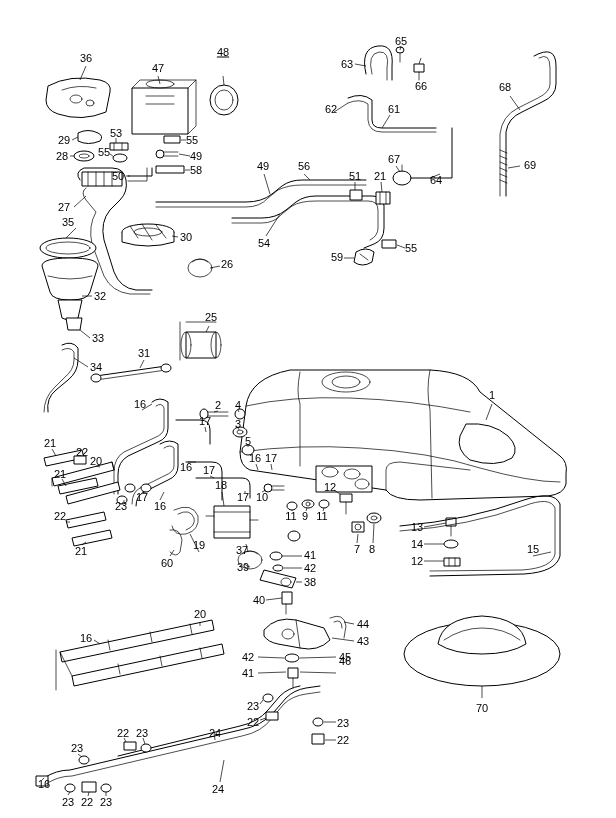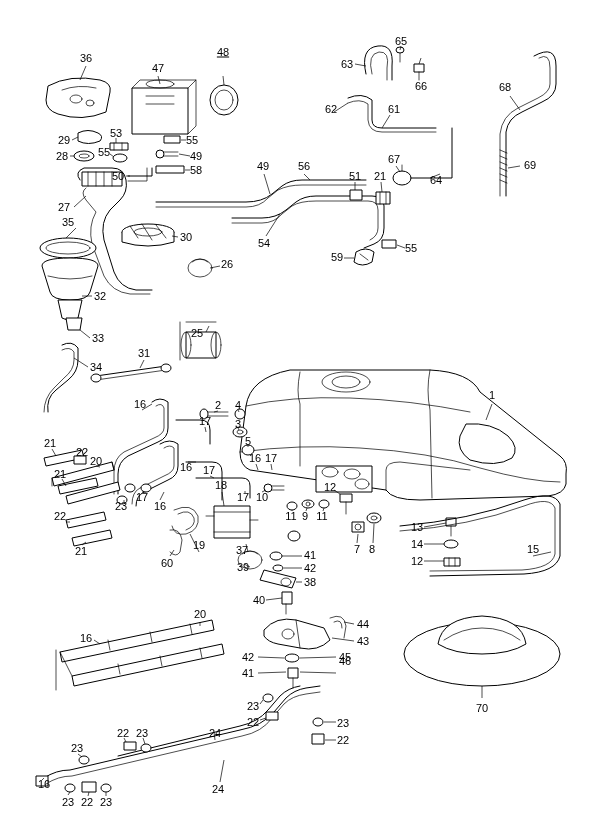--- a/index.html
+++ b/index.html
@@ -568,21 +568,21 @@
   <div class="callout" style="left:380px; top:176px;">21</div>
   <div class="callout" style="left:436px; top:180px;">64</div>
   <div class="callout" style="left:64px; top:207px;">27</div>
   <div class="callout" style="left:68px; top:222px;">35</div>
   <div class="callout" style="left:186px; top:237px;">30</div>
   <div class="callout" style="left:264px; top:243px;">54</div>
   <div class="callout" style="left:411px; top:248px;">55</div>
   <div class="callout" style="left:337px; top:257px;">59</div>
   <div class="callout" style="left:227px; top:264px;">26</div>
   <div class="callout" style="left:100px; top:296px;">32</div>
-  <div class="callout" style="left:197px; top:317px;margin-top:16px;">25</div>
+  <div class="callout" style="left:211px; top:317px;">25</div>
   <div class="callout" style="left:98px; top:338px;">33</div>
   <div class="callout" style="left:144px; top:353px;">31</div>
   <div class="callout" style="left:96px; top:367px;">34</div>
   <div class="callout" style="left:492px; top:395px;">1</div>
   <div class="callout" style="left:218px; top:405px;">2</div>
   <div class="callout" style="left:238px; top:405px;">4</div>
   <div class="callout" style="left:140px; top:404px;">16</div>
   <div class="callout" style="left:205px; top:421px;">17</div>
   <div class="callout" style="left:238px; top:424px;">3</div>
   <div class="callout" style="left:248px; top:441px;">5</div>

